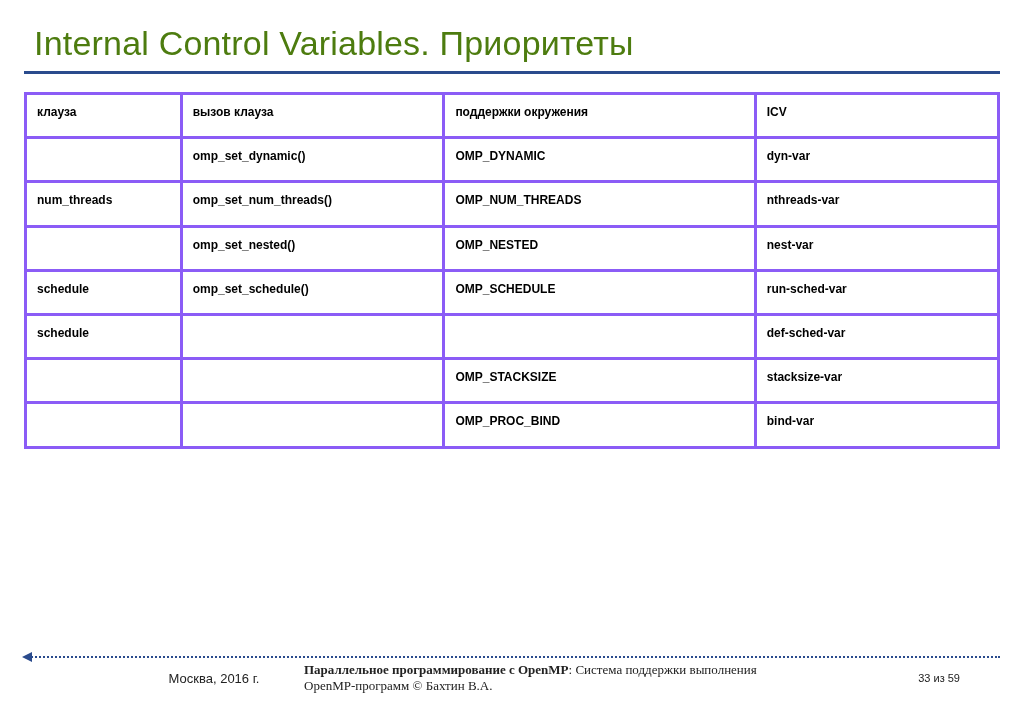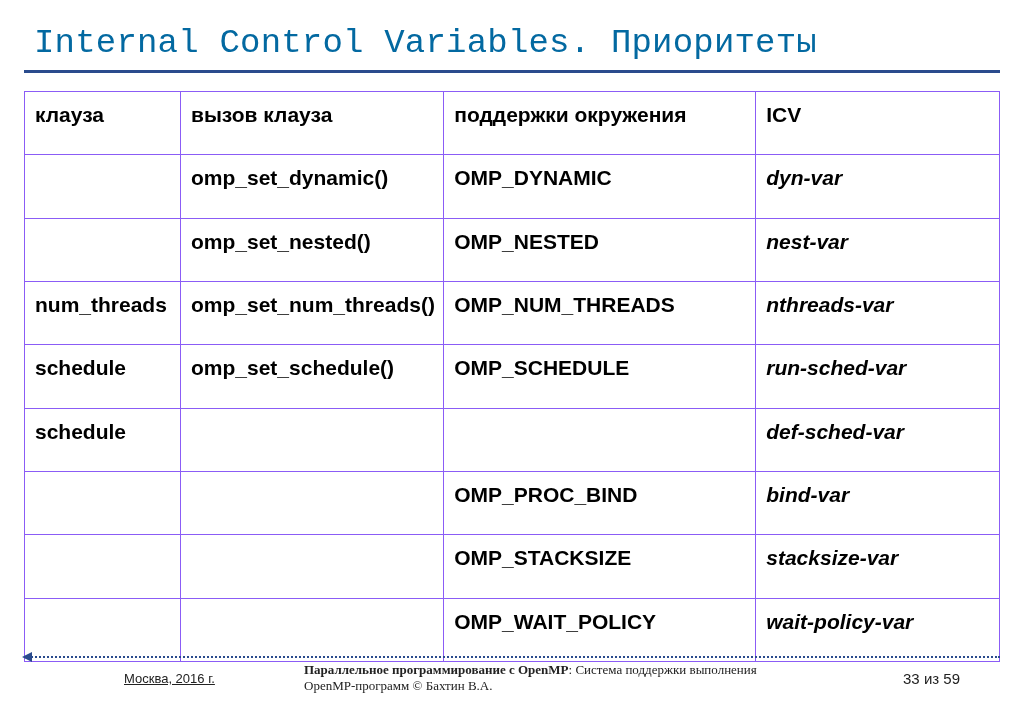--- a/index.html
+++ b/index.html
@@ -15,56 +15,55 @@
   .slide {
     box-sizing: border-box;
     width: 1024px;
     height: 708px;
     padding: 18px 24px 0 24px;
     position: relative;
   }
   .title {
     font-size: 34px;
     font-weight: 400;
-    color: #0369a1;
+    color: #4d7c0f;
     margin: 6px 0 8px 10px;
     letter-spacing: 0.2px;
-    font-family: Liberation Mono, monospace;
   }
   .rule {
     height: 3px;
     background: #2a4b8d;
     margin: 0 0 18px 0;
   }
   table.icv {
     border-collapse: collapse;
     width: 100%;
     table-layout: fixed;
   }
   table.icv th, table.icv td {
-    border: 1px solid #8b5cf6;
-    padding: 9px 8px 25px 10px;
+    border: 3px solid #8b5cf6;
+    padding: 9px 8px 16px 10px;
     vertical-align: top;
-    font-size: 21px;
+    font-size: 12px;
     line-height: 1.35;
   }
   table.icv th {
     font-weight: 700;
     text-align: left;
     background: #fff;
   }
   table.icv td {
     font-weight: 700;
     margin-left: 16px;
   }
   table.icv col.c0 { width: 16%; }
   table.icv col.c1 { width: 27%; }
   table.icv col.c2 { width: 32%; }
   table.icv col.c3 { width: 25%; }
-  .icv td.icv-col { font-style: italic; }
+  .icv td.icv-col { }
 
   .footer {
     position: absolute;
     left: 24px;
     right: 24px;
     bottom: 14px;
   }
   .dots {
     height: 0;
     border-top: 2px dotted #2a4b8d;
@@ -81,24 +80,24 @@
     border-right: 10px solid #2a4b8d;
   }
   .foot-row {
     display: flex;
     align-items: center;
     justify-content: space-between;
     font-size: 13px;
     color: #222;
     margin-top: 4px;
   }
-  .foot-left { width: 180px; text-align: left; padding-left: 100px; text-decoration: underline;}
+  .foot-left { width: 180px; text-align: center; padding-left: 100px;}
   .foot-mid  { flex: 1; text-align: left; font-family: Liberation Serif, serif; }
   .foot-mid b { font-weight: 700; }
-  .foot-right{ width: 160px; text-align: right; font-size: 15px; padding-right: 40px;}
+  .foot-right{ width: 160px; text-align: right; font-size: 11px; padding-right: 40px;}
 </style>
 </head>
 <body>
 
 <div class="slide">
   <div class="title">Internal Control Variables. Приоритеты</div>
   <div class="rule"></div>
 
   <table class="icv">
     <colgroup>
@@ -116,60 +115,54 @@
       </tr>
     </thead>
     <tbody id="icv-body">
         <tr>
           <td></td>
           <td>omp_set_dynamic()</td>
           <td>OMP_DYNAMIC</td>
           <td class="icv-col">dyn-var</td>
         </tr>
         <tr>
+          <td>num_threads</td>
+          <td>omp_set_num_threads()</td>
+          <td>OMP_NUM_THREADS</td>
+          <td class="icv-col">nthreads-var</td>
+        </tr>
+        <tr>
           <td></td>
           <td>omp_set_nested()</td>
           <td>OMP_NESTED</td>
           <td class="icv-col">nest-var</td>
-        </tr>
-        <tr>
-          <td>num_threads</td>
-          <td>omp_set_num_threads()</td>
-          <td>OMP_NUM_THREADS</td>
-          <td class="icv-col">nthreads-var</td>
         </tr>
         <tr>
           <td>schedule</td>
           <td>omp_set_schedule()</td>
           <td>OMP_SCHEDULE</td>
           <td class="icv-col">run-sched-var</td>
         </tr>
         <tr>
           <td>schedule</td>
           <td></td>
           <td></td>
           <td class="icv-col">def-sched-var</td>
         </tr>
         <tr>
           <td></td>
           <td></td>
-          <td>OMP_PROC_BIND</td>
-          <td class="icv-col">bind-var</td>
-        </tr>
-        <tr>
-          <td></td>
-          <td></td>
           <td>OMP_STACKSIZE</td>
           <td class="icv-col">stacksize-var</td>
         </tr>
         <tr>
           <td></td>
           <td></td>
-          <td>OMP_WAIT_POLICY</td>
-          <td class="icv-col">wait-policy-var</td>
+          <td>OMP_PROC_BIND</td>
+          <td class="icv-col">bind-var</td>
         </tr>
       </tbody>
   </table>
 
   <div class="footer">
     <div class="dots">
       <div class="arrow-left"></div>
     </div>
     <div class="foot-row">
       <div class="foot-left">Москва, 2016 г.</div>

